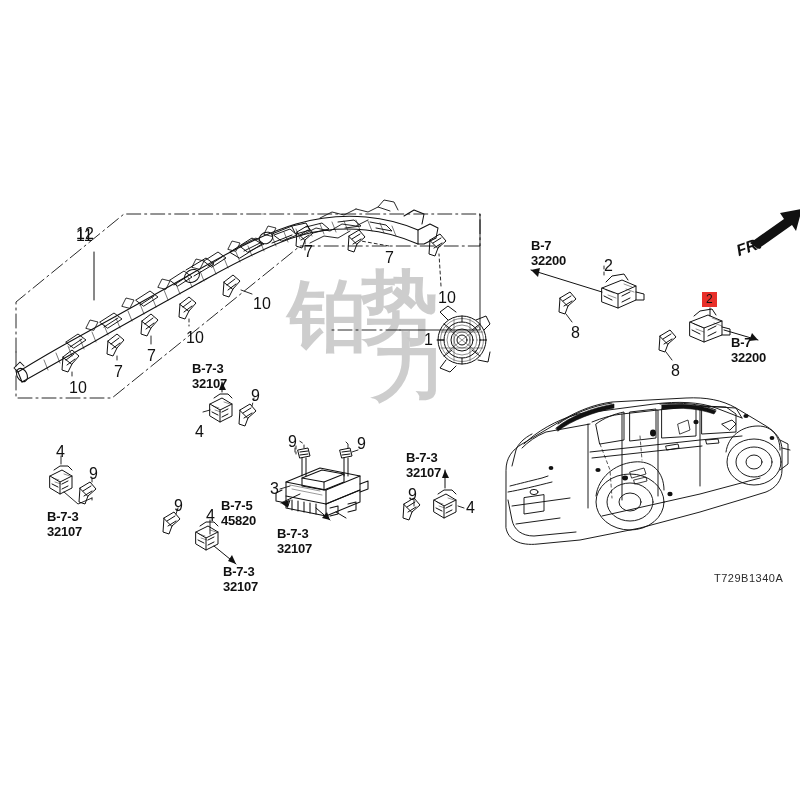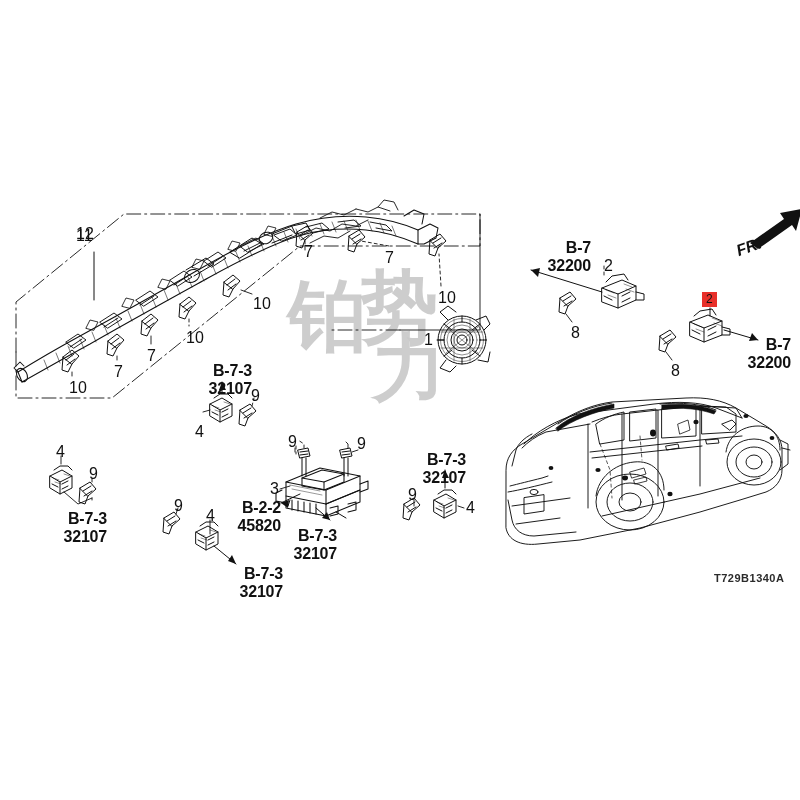--- a/index.html
+++ b/index.html
@@ -27,25 +27,25 @@
     font-family: "Liberation Sans", sans-serif;
     font-size: 16px;
     font-weight: 400;
     color: #111111;
     white-space: nowrap;
     line-height: 1.05;
   }
   .partno {
     position: absolute;
     font-family: "Liberation Sans", sans-serif;
-    font-size: 16px;
+    font-size: 13px;
     font-weight: bold;
     color: #111111;
     white-space: nowrap;
-    text-align: right;
+    text-align: left;
     line-height: 1.12;
     letter-spacing: -0.2px;
   }
   .partno .ln { display: block; }
   .badge-red {
     position: absolute;
     background: #e8302a;
     color: #111111;
     font-family: "Liberation Sans", sans-serif;
     font-size: 12px;
@@ -60,21 +60,21 @@
     font-weight: bold;
     font-style: italic;
     color: #111111;
     transform: rotate(-20deg);
     transform-origin: left bottom;
   }
   .diagram-code {
     position: absolute;
     font-family: "Liberation Sans", sans-serif;
     font-size: 11px;
-    font-weight: 700;
+    font-weight: 400;
     color: #2b2b2b;
     letter-spacing: 0.5px;
     white-space: nowrap;
   }
   .watermark {
     position: absolute;
     font-family: "DejaVu Sans", sans-serif;
     font-weight: bold;
     color: #c9c9c9;
     opacity: 0.92;
@@ -613,21 +613,21 @@
   </div>
   <div class="partno" style="left:731px; top:336px; width:60px;">
     <span class="ln">B-7</span>
     <span class="ln">32200</span>
   </div>
   <div class="partno" style="left:47px; top:510px; width:60px;">
     <span class="ln">B-7-3</span>
     <span class="ln">32107</span>
   </div>
   <div class="partno" style="left:221px; top:499px; width:60px;">
-    <span class="ln">B-2-2</span>
+    <span class="ln">B-7-5</span>
     <span class="ln">45820</span>
   </div>
   <div class="partno" style="left:277px; top:527px; width:60px;">
     <span class="ln">B-7-3</span>
     <span class="ln">32107</span>
   </div>
   <div class="partno" style="left:223px; top:565px; width:60px;">
     <span class="ln">B-7-3</span>
     <span class="ln">32107</span>
   </div>

